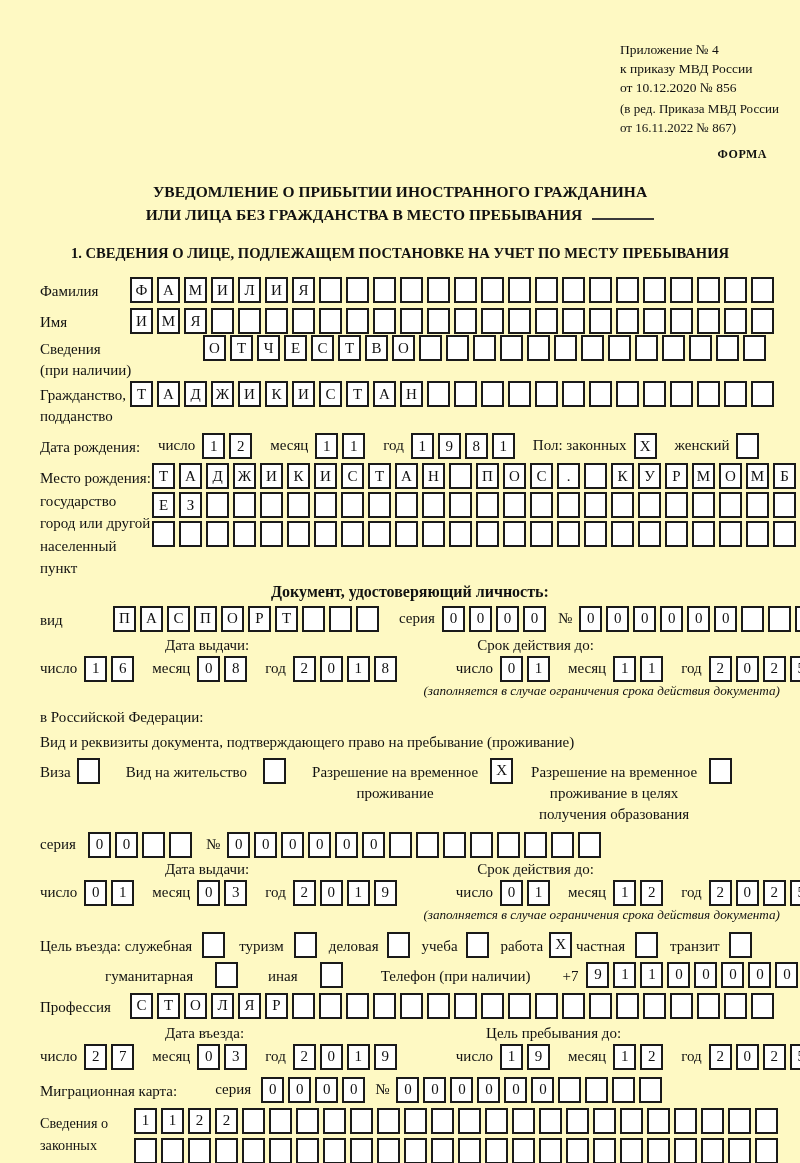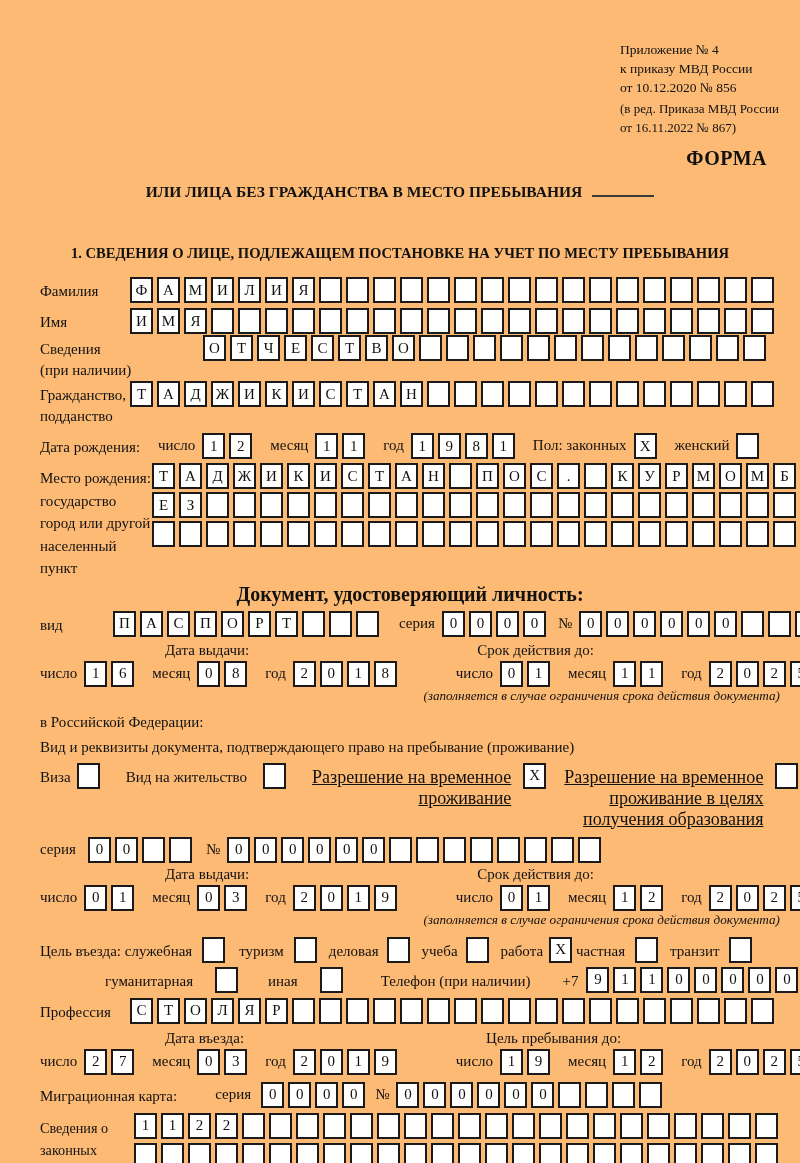--- a/index.html
+++ b/index.html
@@ -1,62 +1,63 @@
 <!DOCTYPE html>
 <html><head>
 <meta charset="utf-8">
 <style>
   html,body{margin:0;padding:0;background:#fff;}
   body{width:800px;height:1163px;position:relative;font-family:"Liberation Serif","DejaVu Serif",serif;color:#111;}
-  .page{position:absolute;inset:0;background:#fdba74;padding-left:21px;}
+  .page{position:absolute;inset:0;background:#fef9c3;padding-left:21px;}
   .annex{position:absolute;left:620px;top:40px;font-size:13.5px;line-height:19px;}
   .annex-note{position:absolute;left:620px;top:99px;font-size:13px;line-height:19px;}
-  .form-word{position:absolute;top:147px;right:33px;font-weight:bold;font-size:20px;letter-spacing:.5px;}
+  .form-word{position:absolute;top:147px;right:33px;font-weight:bold;font-size:12px;letter-spacing:.5px;}
   .title{position:absolute;top:180px;left:0;width:100%;text-align:center;font-weight:bold;font-size:15.5px;line-height:23px;}
   .title-underline{display:inline-block;width:62px;border-bottom:2.5px solid #3a3a3a;height:14px;margin-left:10px;}
   .sec-heading{position:absolute;top:245px;left:0;width:100%;text-align:center;font-weight:bold;font-size:14.6px;}
   .content{position:absolute;left:40px;top:277px;width:740px;}
   .frow{display:flex;align-items:flex-start;margin-bottom:3px;}
   .flabel{font-size:15px;padding-top:4px;flex:none;line-height:21px;}
   .w90{width:90px;}
   .w163{width:163px;}
   .w112{width:112px;}
   .w94{width:94px;}
   .cells{display:inline-flex;flex:none;}
   .cell{flex:none;display:inline-flex;align-items:center;justify-content:center;box-sizing:border-box;
         width:23px;height:26px;border:2px solid #1a1a1a;margin-right:4px;background:#fff;
         font-size:15px;line-height:1;}
   .dlabel{font-size:15px;padding-top:4px;flex:none;margin-right:7px;}
   .ml{margin-left:14px;}
   .stack{display:flex;flex-direction:column;}
   .stack .cells{margin-bottom:3px;}
-  .center-bold{text-align:center;font-weight:bold;font-size:20px;margin:3px 0 5px 0;width:100%;}
+  .center-bold{text-align:center;font-weight:bold;font-size:16px;margin:3px 0 5px 0;width:100%;}
   .dates-head{display:flex;font-size:15px;margin-bottom:2px;}
   .note-right{width:100%;text-align:right;font-size:13.2px;margin-bottom:7px;font-style:italic;}
   .plain{font-size:15px;line-height:22px;margin-bottom:5px;}
   .chk-row{display:flex;align-items:flex-start;margin-bottom:7px;}
-  .chk-label-c{text-align:right;font-size:18px;line-height:21px;flex:none;text-decoration:underline;}
+  .chk-label-c{text-align:center;font-size:15px;line-height:21px;flex:none;}
 </style>
 </head>
 <body>
 
 <div class="page">
 
   <div class="annex">
     <div>Приложение № 4</div>
     <div>к приказу МВД России</div>
     <div>от 10.12.2020 № 856</div>
   </div>
   <div class="annex-note">
     <div>(в ред. Приказа МВД России</div>
     <div>от 16.11.2022 № 867)</div>
   </div>
   <div class="form-word">ФОРМА</div>
 
   <div class="title">
+    <div>УВЕДОМЛЕНИЕ О ПРИБЫТИИ ИНОСТРАННОГО ГРАЖДАНИНА</div>
     <div><span>ИЛИ ЛИЦА БЕЗ ГРАЖДАНСТВА В МЕСТО ПРЕБЫВАНИЯ</span><span class="title-underline"></span></div>
   </div>
 
   <div class="sec-heading">1. СВЕДЕНИЯ О ЛИЦЕ, ПОДЛЕЖАЩЕМ ПОСТАНОВКЕ НА УЧЕТ ПО МЕСТУ ПРЕБЫВАНИЯ</div>
 
   <div class="content">
 
     <div class="frow" style="margin-bottom:5px;">
       <span class="flabel w90">Фамилия</span>
       <span class="cells">

